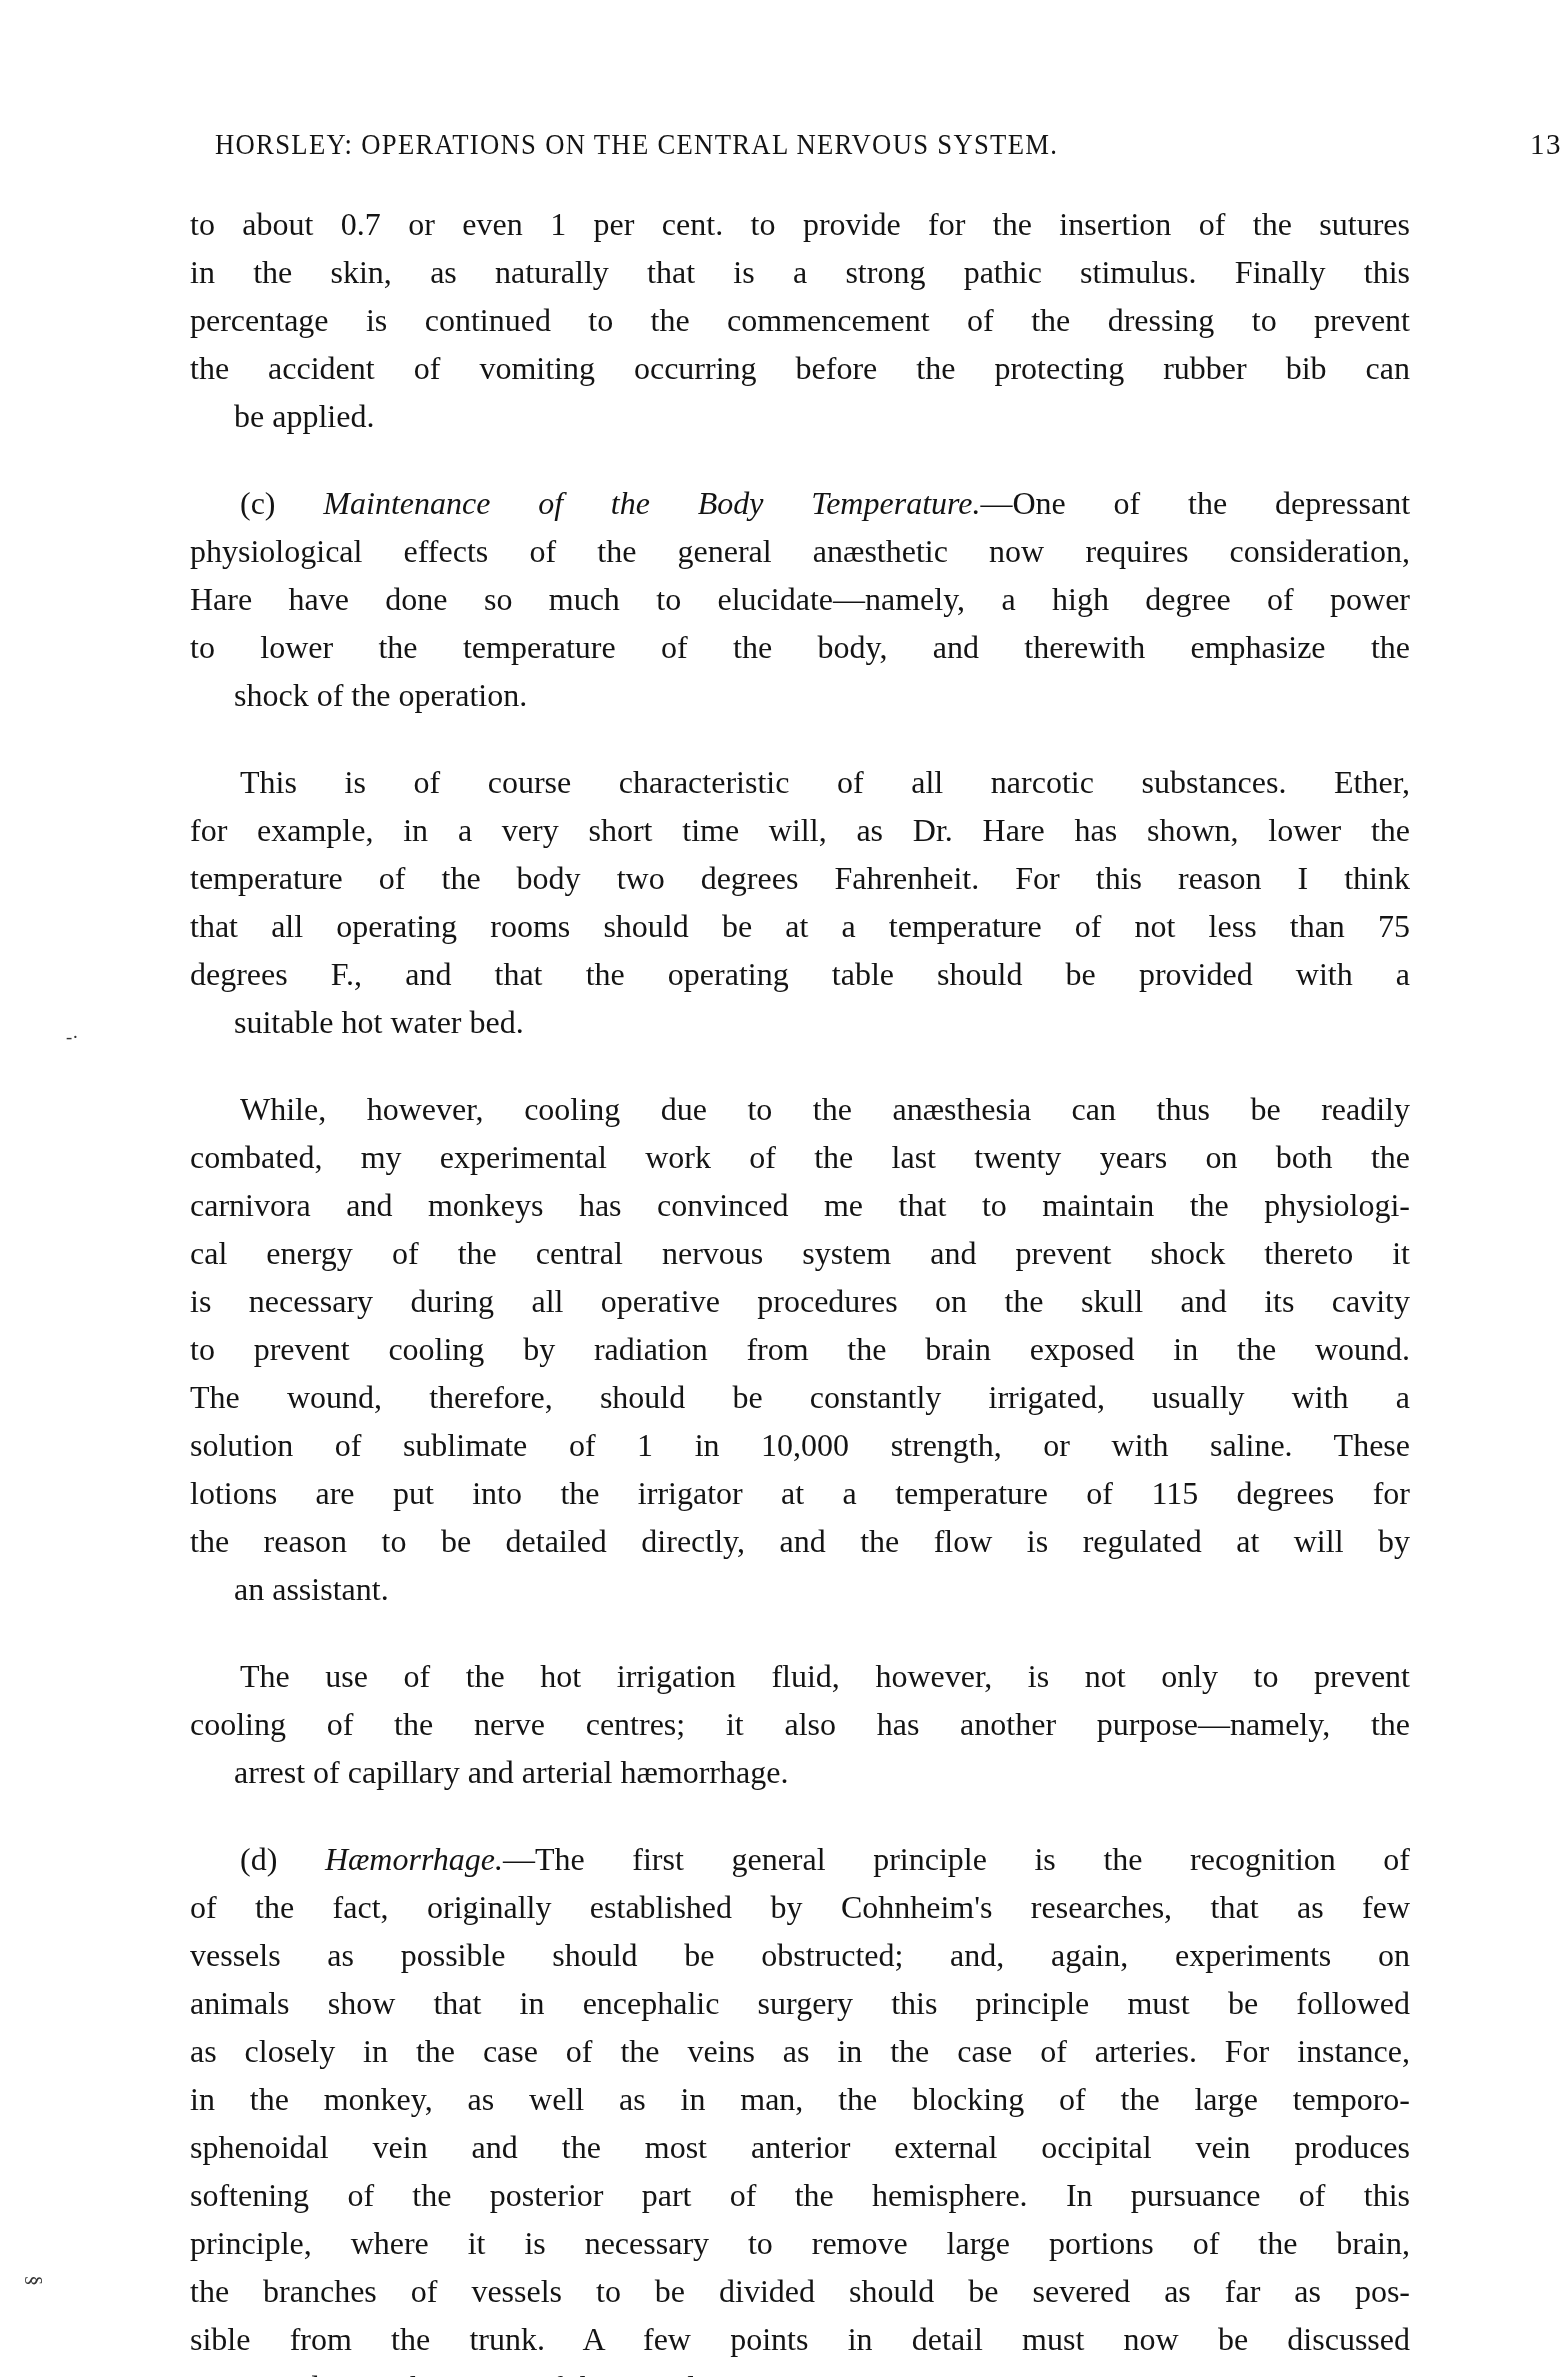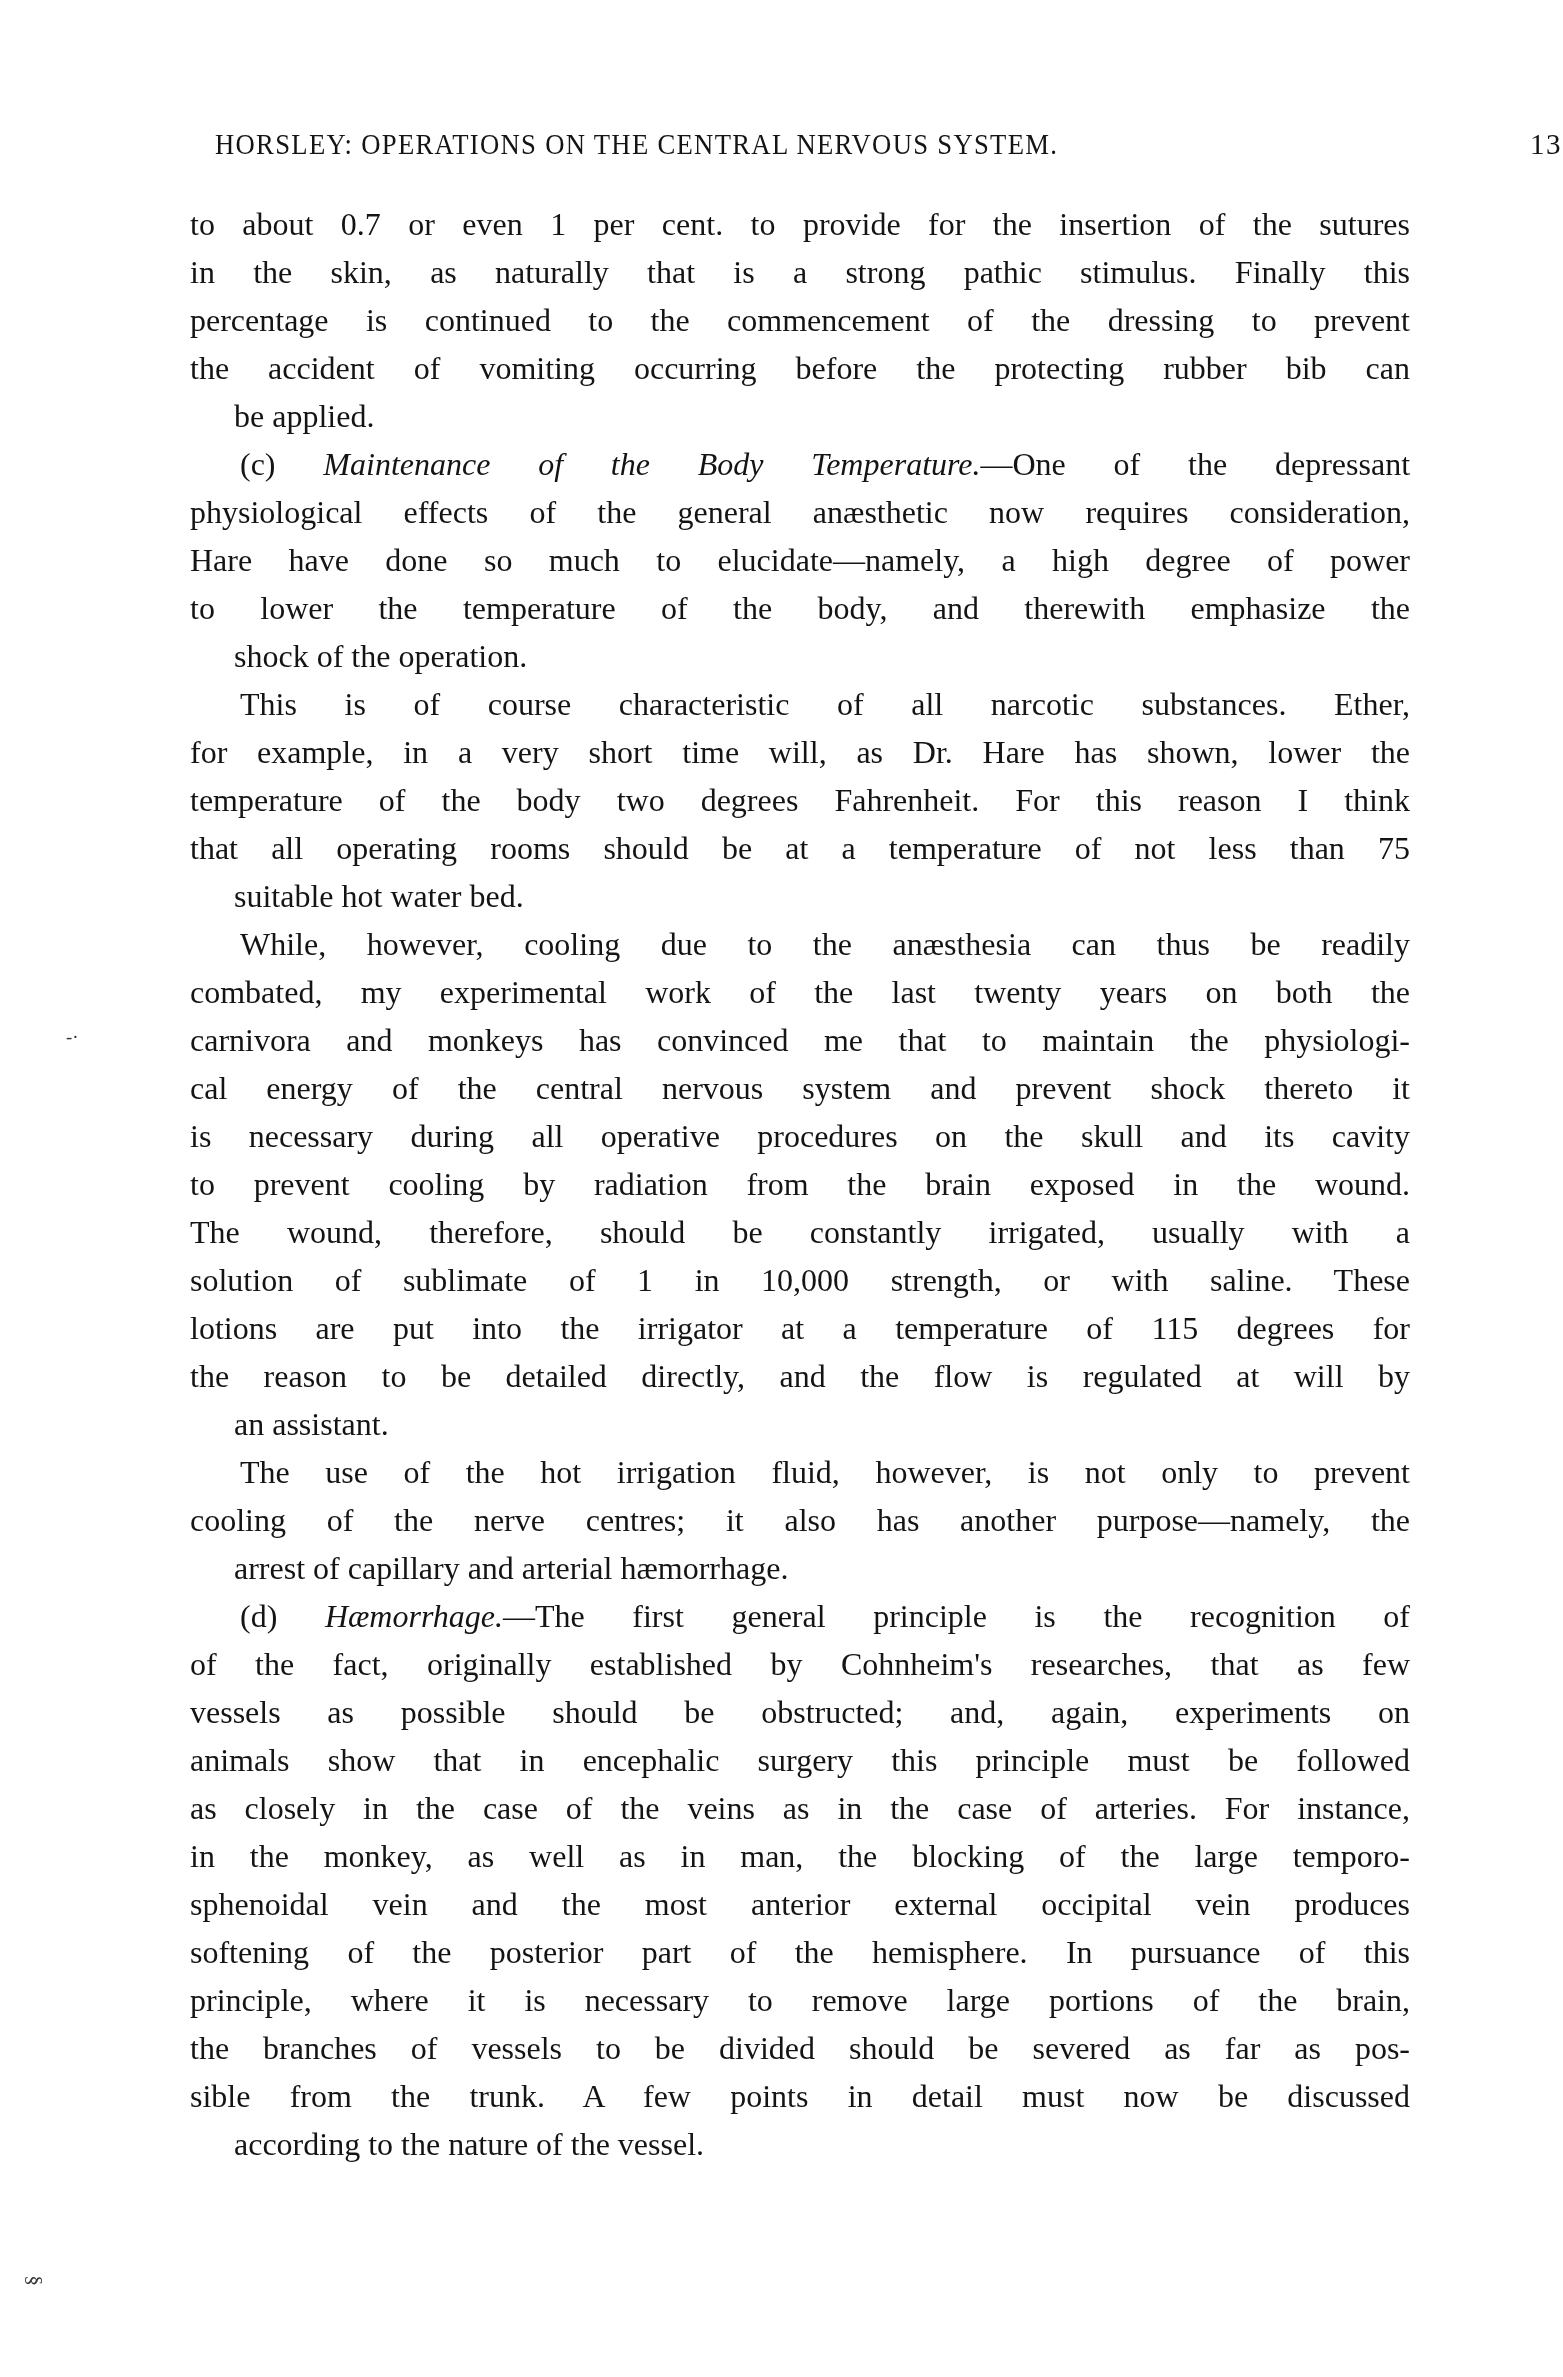--- a/index.html
+++ b/index.html
@@ -6,21 +6,21 @@
   body { width: 1564px; height: 2377px; position: relative; overflow: hidden;
          font-family: "Liberation Serif", "DejaVu Serif", serif; color: #141414; }
   .header { position: absolute; left: 215px; top: 128px; width: 1378px; height: 43px;
             font-size: 29px; letter-spacing: 1.4px; white-space: nowrap; }
   .header .title { position: absolute; left: 0; top: 0; transform: scaleX(0.92); transform-origin: left; }
   .header .pageno { position: absolute; left: 1315px; top: 0; }
   .body { position: absolute; left: 190px; top: 200px; width: 1220px;
           font-size: 32px; line-height: 48px; }
   .line { display: block; height: 48px; white-space: nowrap; text-align: justify; text-align-last: justify; }
   .line.last { text-align-last: left; margin-left: 44px; }
-  .line.indent { padding-left: 50px; }
+  .line.indent { padding-left: 50px; margin-top: 39px; }
   .it { font-style: italic; }
   .mark { position: absolute; font-size: 29px; color: #333; }
 </style>
 </head>
 <body>
 
 <div class="header">
   <span class="title">HORSLEY: OPERATIONS ON THE CENTRAL NERVOUS SYSTEM.</span>
   <span class="pageno">135</span>
 </div>
@@ -33,20 +33,21 @@
   <span class="line last">be applied.</span>
   <span class="line indent"><span>(c) </span><span class="it">Maintenance of the Body Temperature.</span><span>—One of the depressant</span></span>
   <span class="line">physiological effects of the general anæsthetic now requires consideration,</span>
   <span class="line">Hare have done so much to elucidate—namely, a high degree of power</span>
   <span class="line">to lower the temperature of the body, and therewith emphasize the</span>
   <span class="line last">shock of the operation.</span>
   <span class="line indent">This is of course characteristic of all narcotic substances.  Ether,</span>
   <span class="line">for example, in a very short time will, as Dr. Hare has shown, lower the</span>
   <span class="line">temperature of the body two degrees Fahrenheit. For this reason I think</span>
   <span class="line">that all operating rooms should be at a temperature of not less than 75</span>
+  <span class="line">degrees F., and that the operating table should be provided with a</span>
   <span class="line last">suitable hot water bed.</span>
   <span class="line indent">While, however, cooling due to the anæsthesia can thus be readily</span>
   <span class="line">combated, my experimental work of the last twenty years on both the</span>
   <span class="line">carnivora and monkeys has convinced me that to maintain the physiologi-</span>
   <span class="line">cal energy of the central nervous system and prevent shock thereto it</span>
   <span class="line">is necessary during all operative procedures on the skull and its cavity</span>
   <span class="line">to prevent cooling by radiation from the brain exposed in the wound.</span>
   <span class="line">The wound, therefore, should be constantly irrigated, usually with a</span>
   <span class="line">solution of sublimate of 1 in 10,000 strength, or with saline.  These</span>
   <span class="line">lotions are put into the irrigator at a temperature of 115 degrees for</span>

